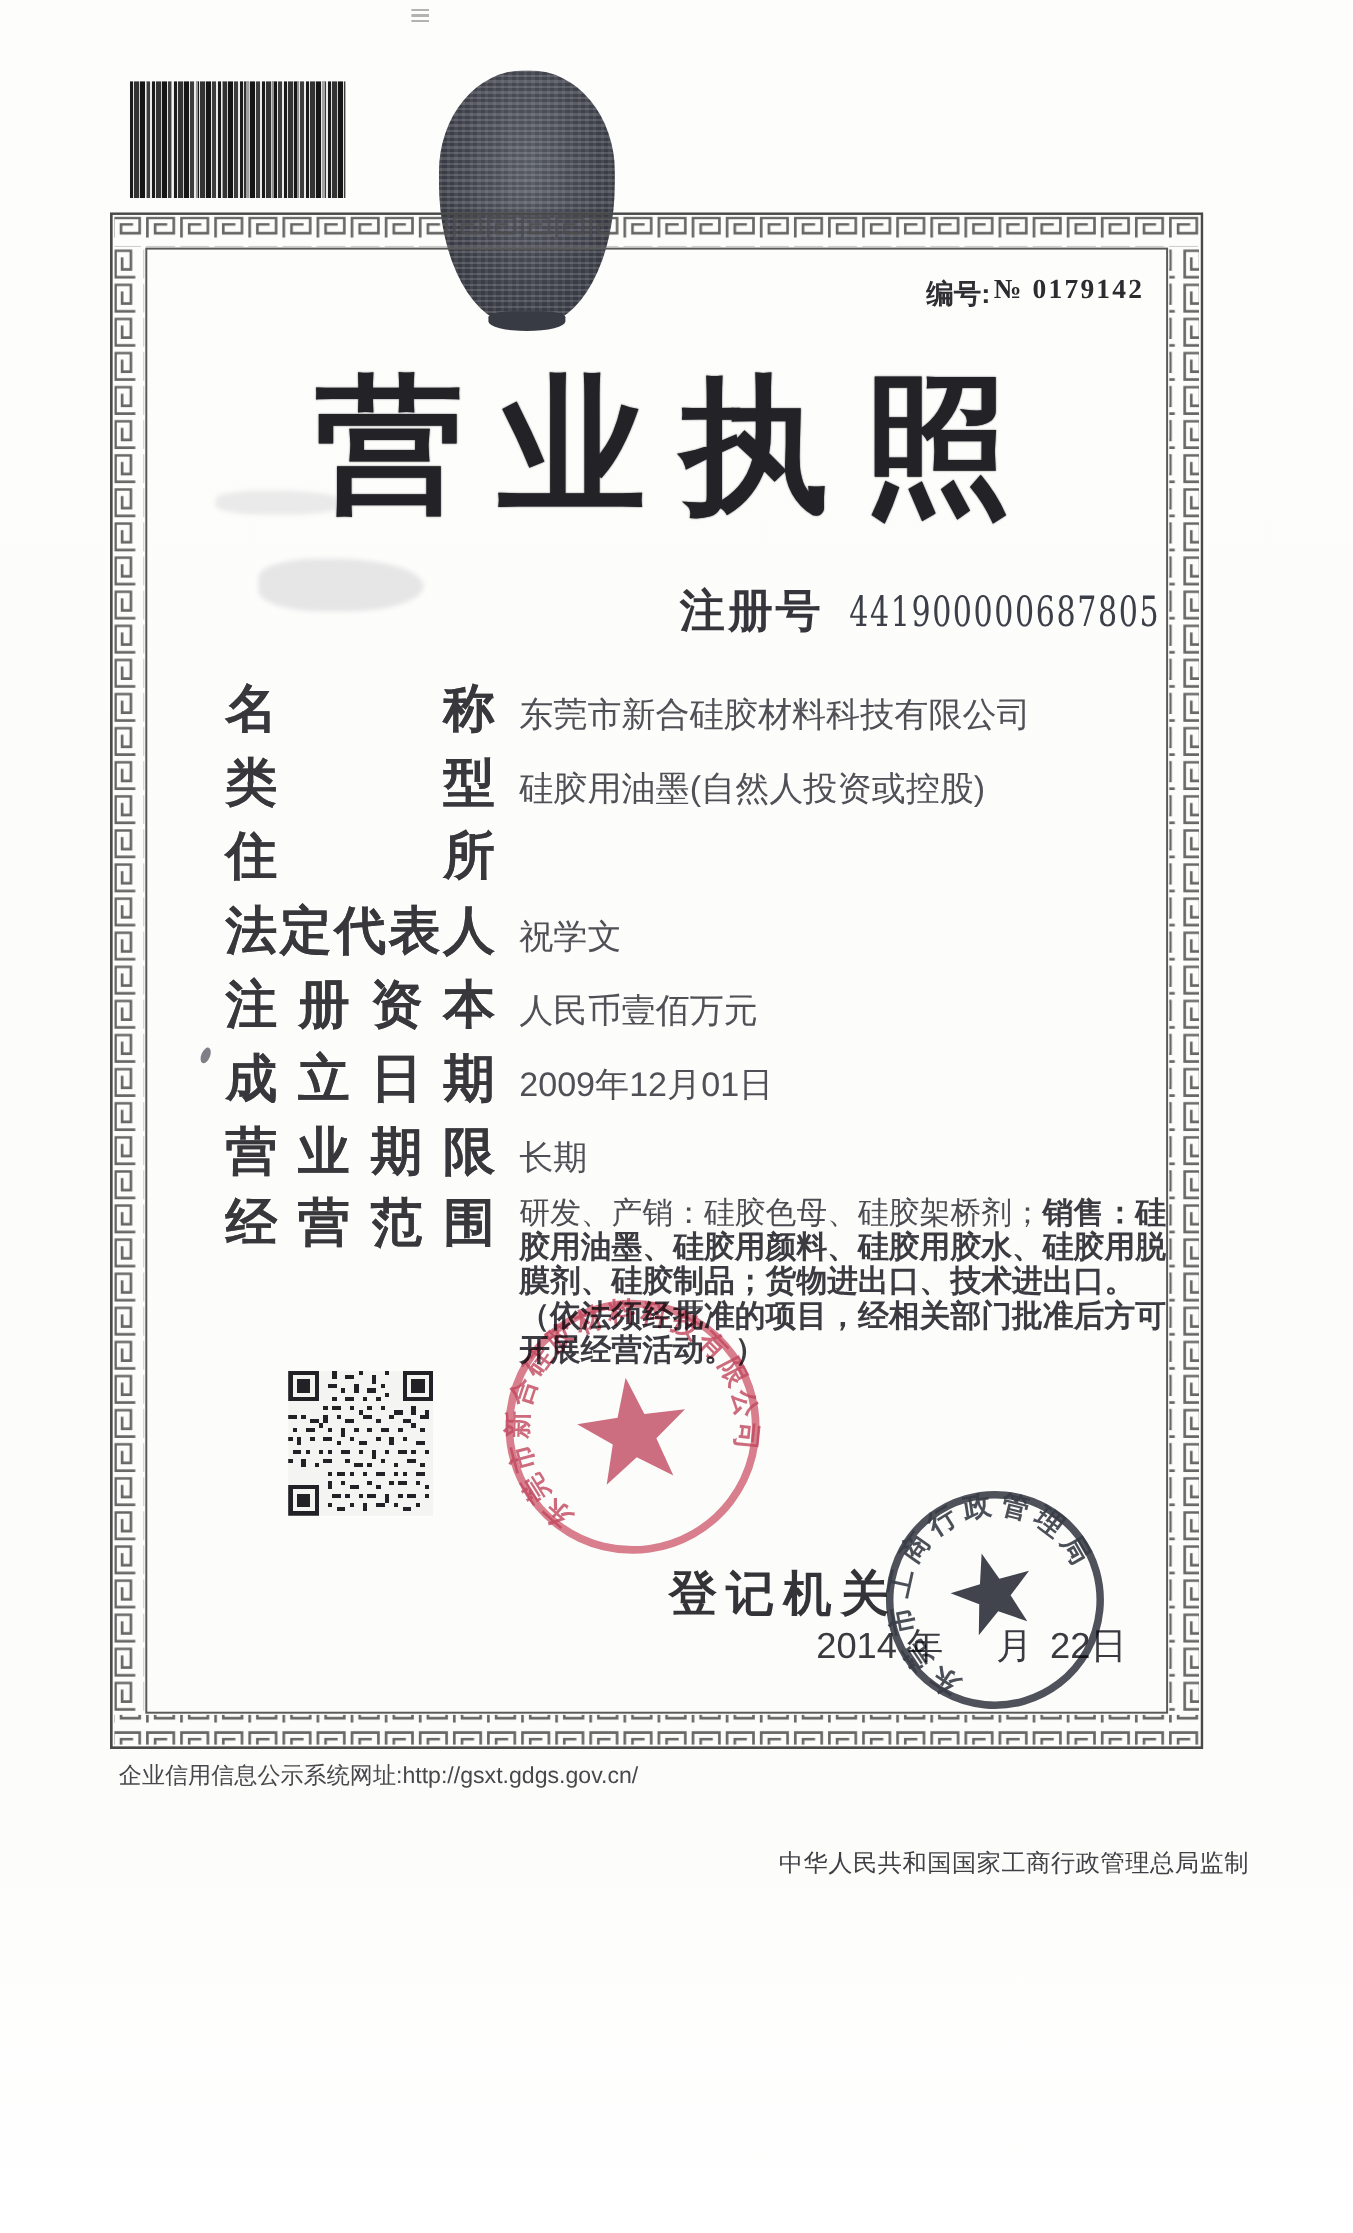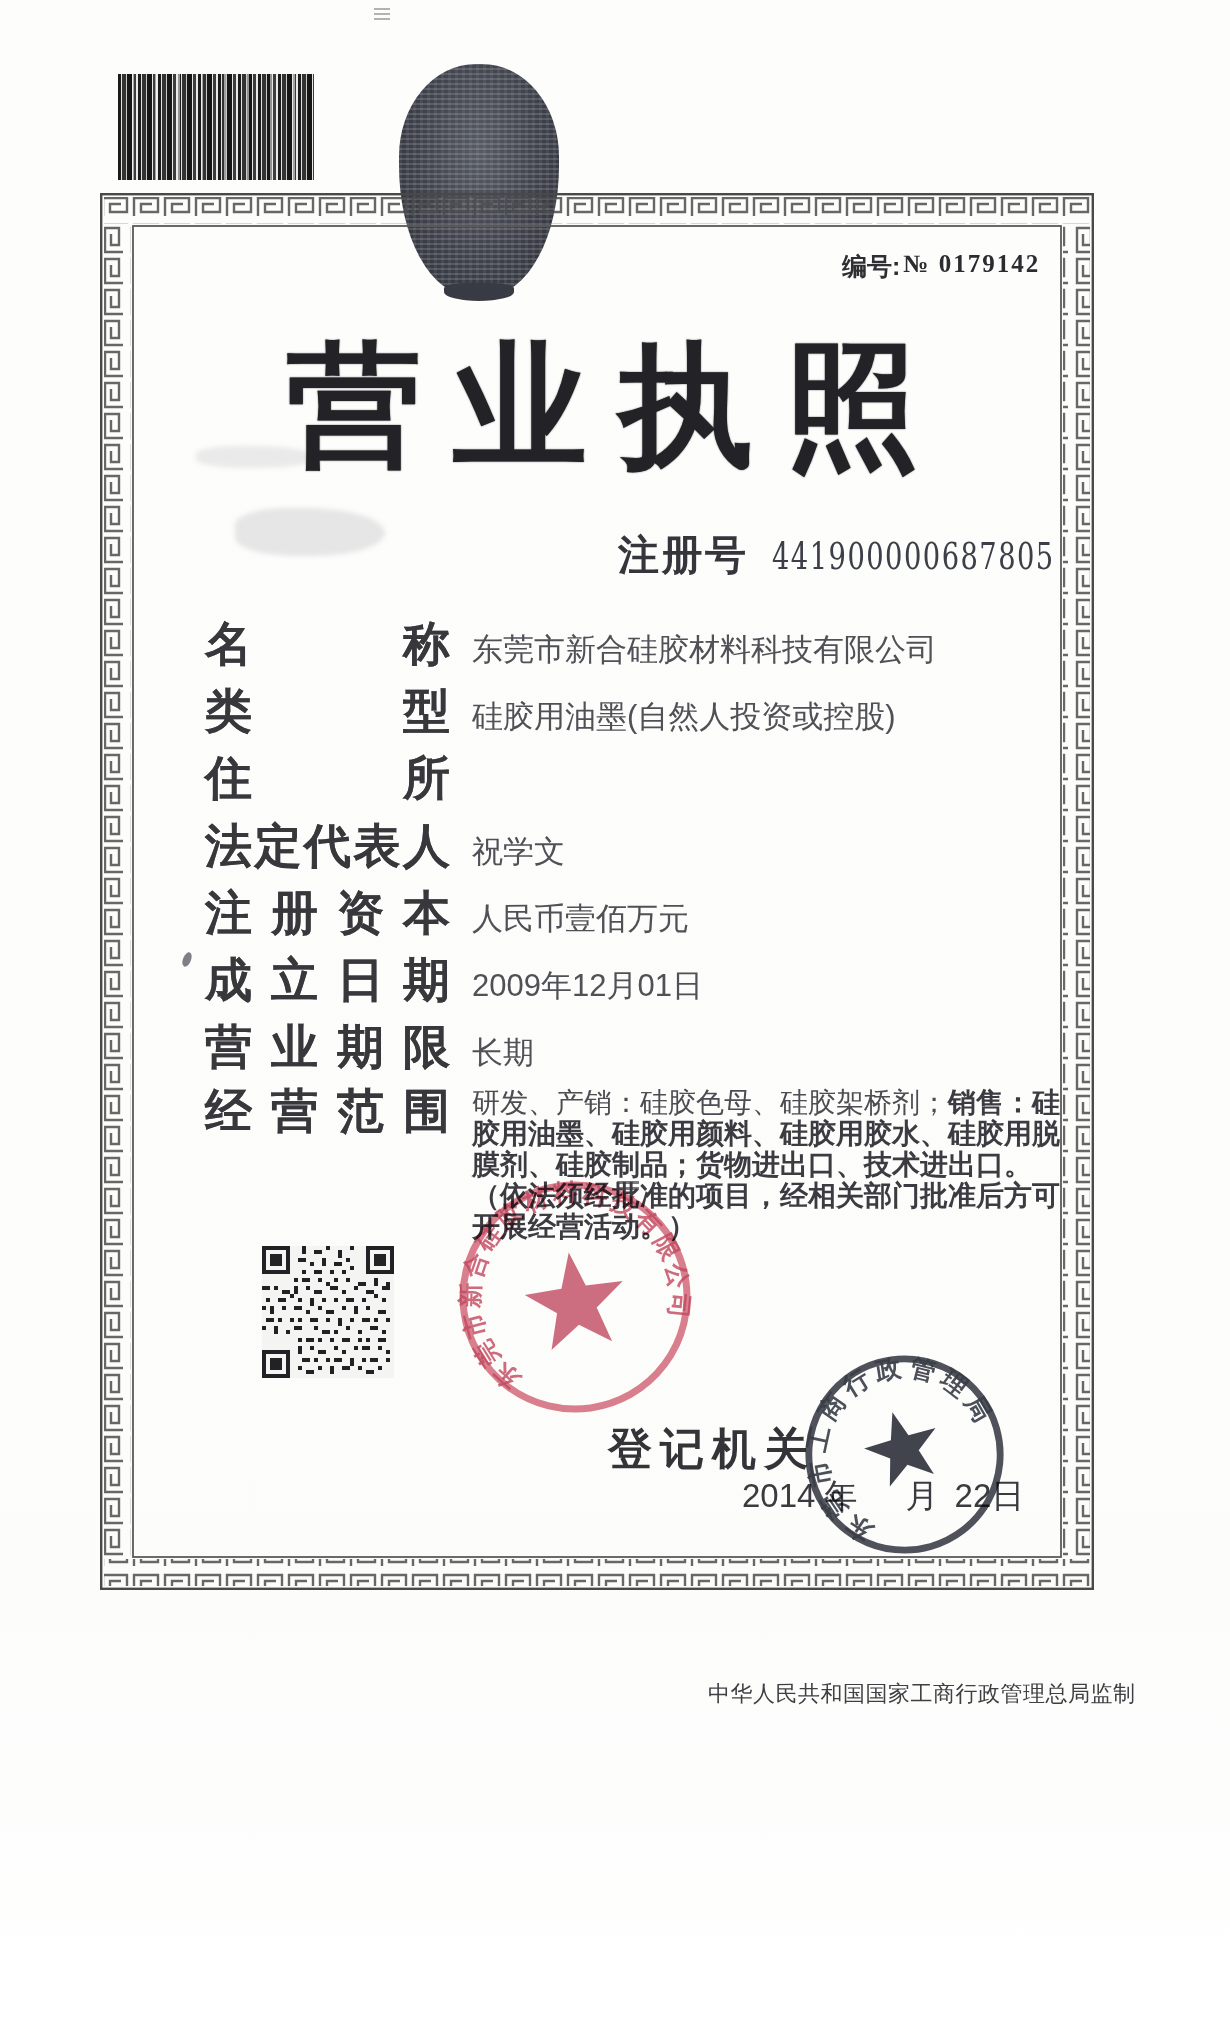--- a/index.html
+++ b/index.html
@@ -257,15 +257,16 @@
     <defs>
       <path id="asArc" d="M 59.1 170.5 A 80 80 0 1 1 150.9 170.5" fill="none"></path>
     </defs>
     <circle cx="105" cy="105" r="98" fill="none" stroke="rgba(44,48,58,0.88)" stroke-width="7"></circle>
     <text font-size="26" font-weight="700" letter-spacing="6" fill="rgba(46,50,60,0.9)" font-family="Liberation Sans, sans-serif">
       <textPath href="#asArc" startOffset="4">东莞市工商行政管理局</textPath>
     </text>
     <polygon points="0,-40 9.4,-12.9 38,-12.4 15.2,4.9 23.5,32.4 0,16 -23.5,32.4 -15.2,4.9 -38,-12.4 -9.4,-12.9" transform="translate(105,100)" fill="rgba(38,42,52,0.92)"></polygon>
   </svg>
 
+  <div class="abs" id="footer-left">企业信用信息公示系统网址:http://gsxt.gdgs.gov.cn/</div>
   <div class="abs" id="footer-right">中华人民共和国国家工商行政管理总局监制</div>
 
 </div>
 
 </body></html>

